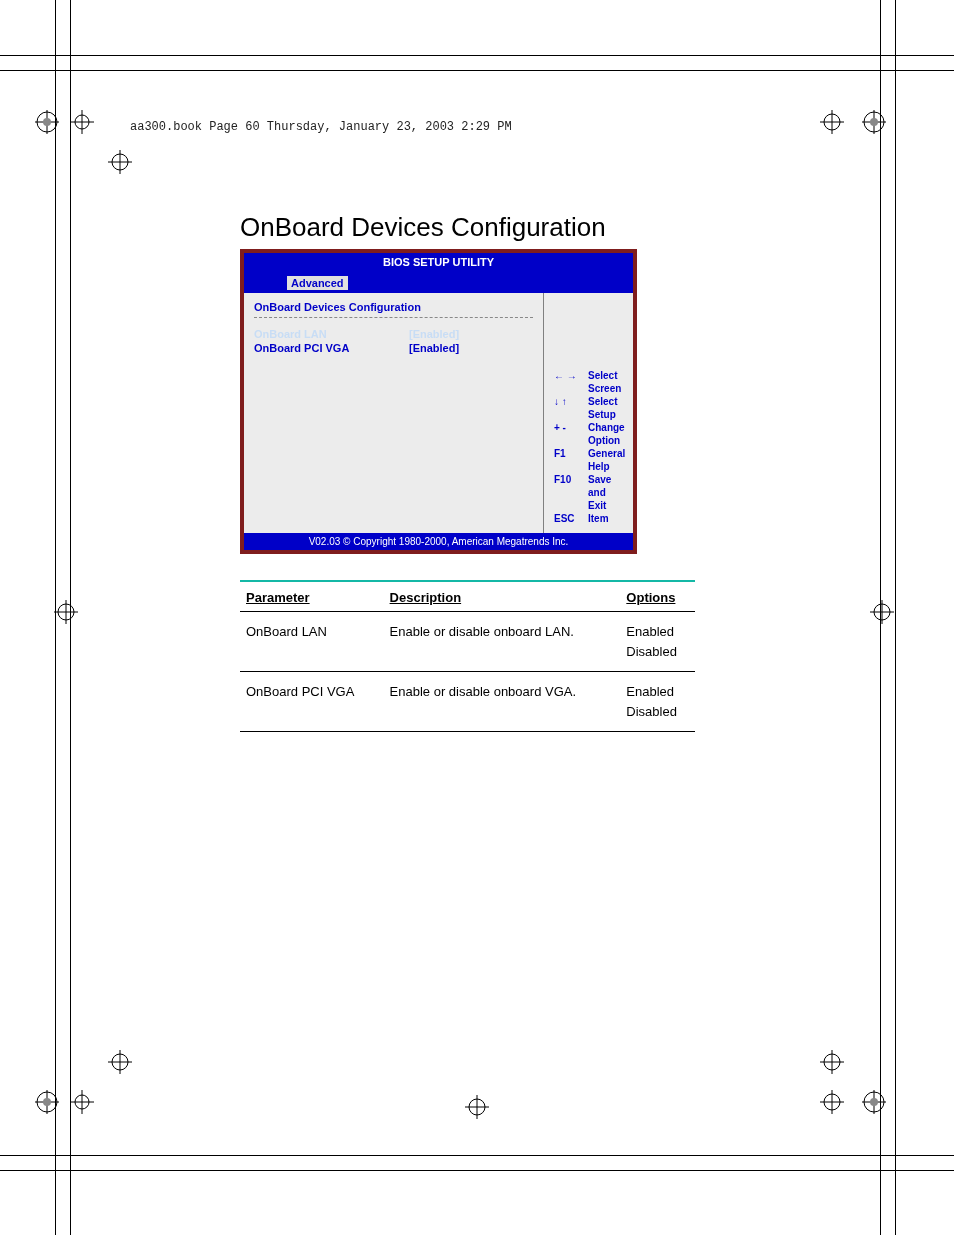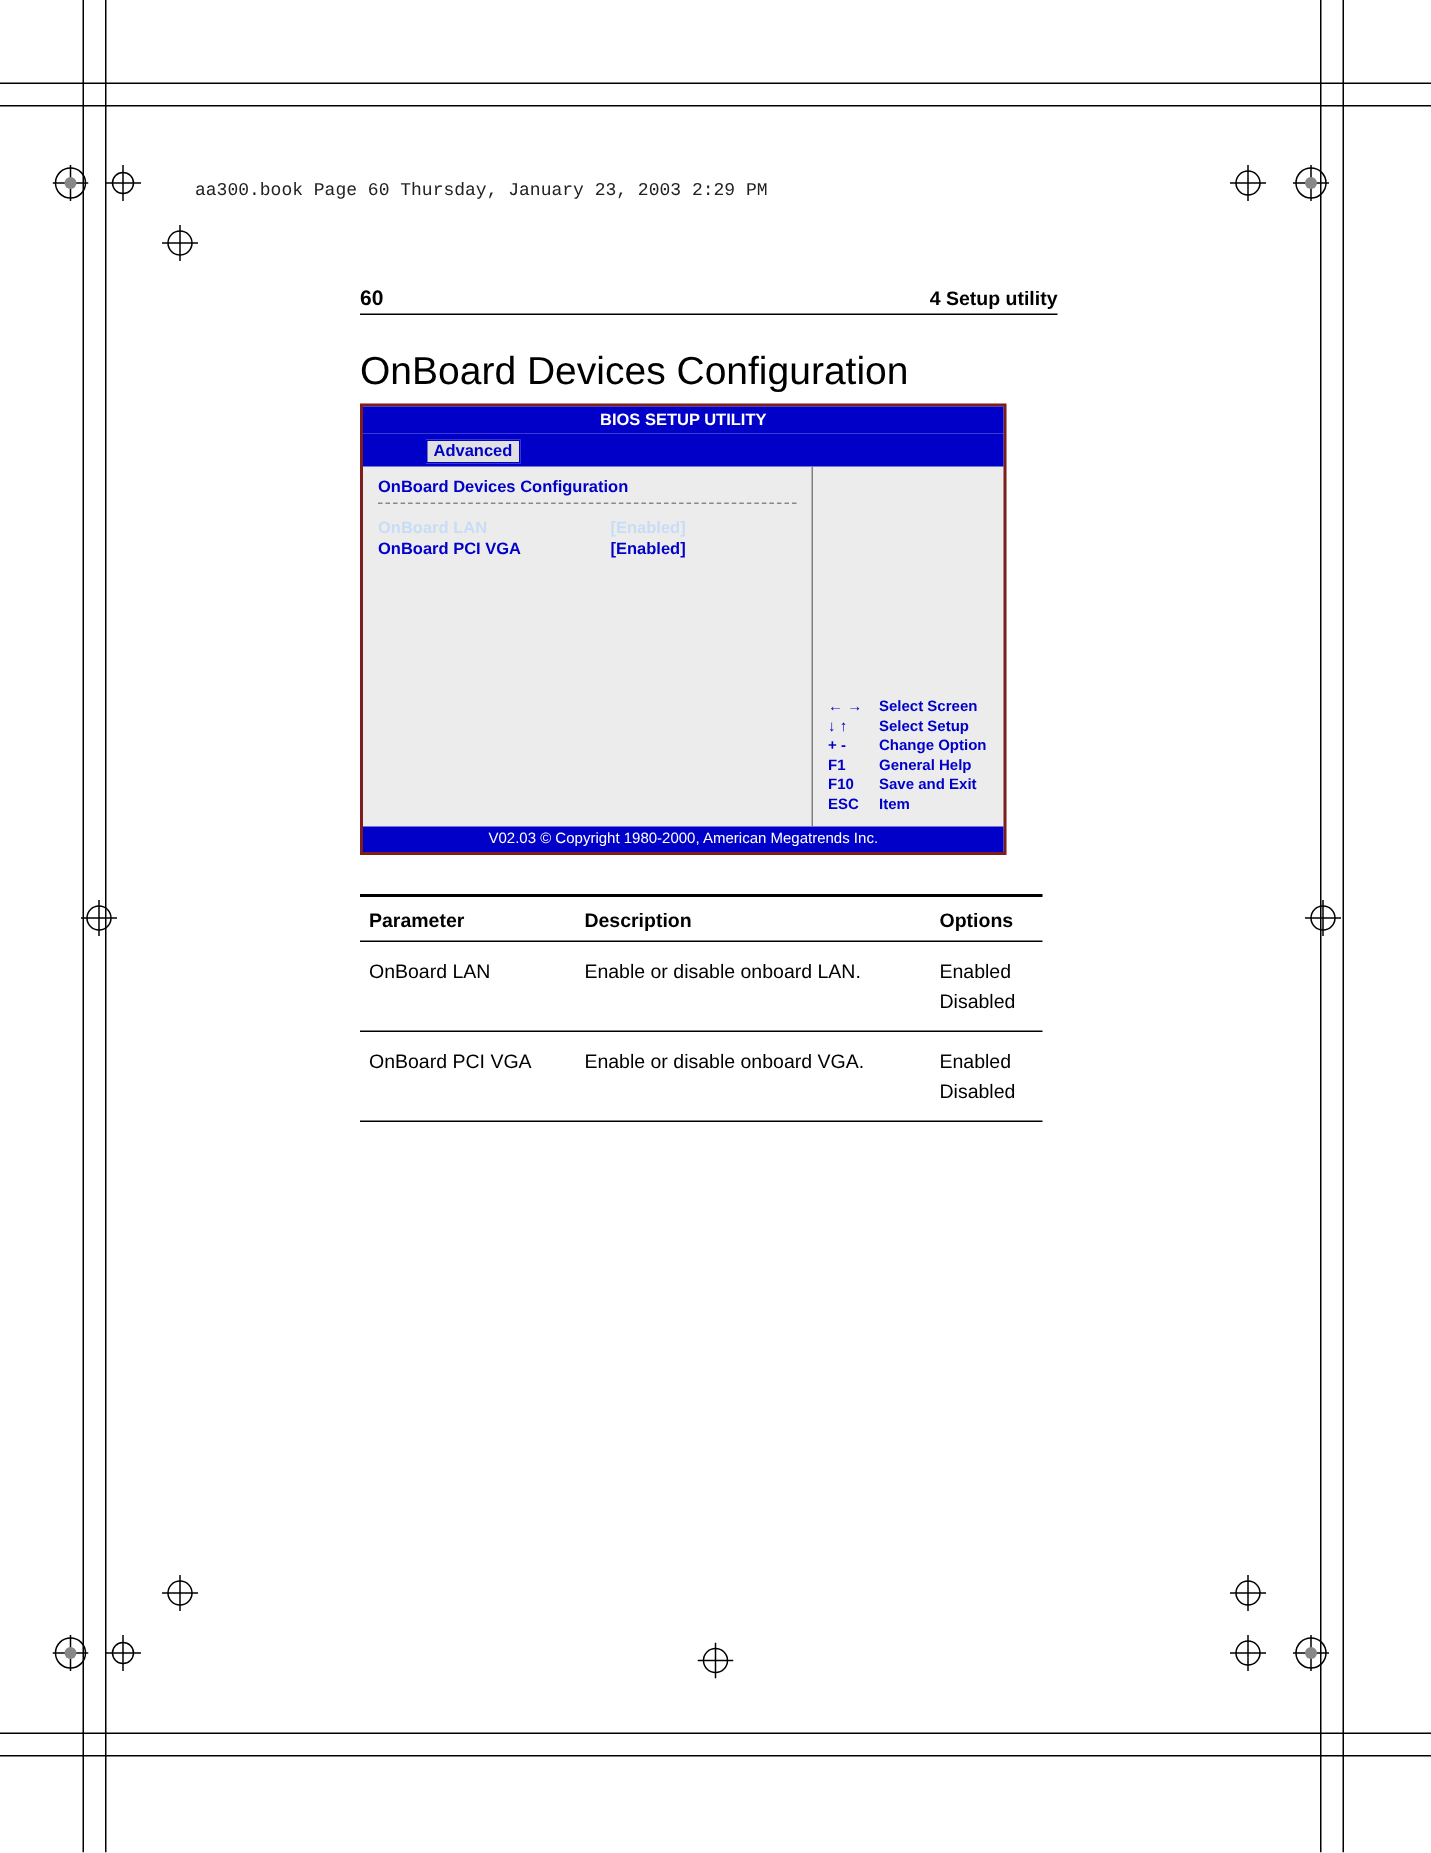--- a/index.html
+++ b/index.html
@@ -66,22 +66,22 @@
     font-family: "Segoe UI Light", Arial, sans-serif;
     font-weight: 300;
     font-size: 26px;
     margin-top: 22px;
     margin-bottom: 6px;
     color: #000;
   }
 
   
   .bios {
-    width: 431px;
-    border: 2px solid #7f1d1d;
+    width: 397px;
+    border: 4px solid #7f1d1d;
     background: #ececec;
     font-family: Arial, sans-serif;
   }
   .bios-titlebar {
     background: #0000c8;
     color: #fff;
     text-align: center;
     font-size: 11px;
     font-weight: bold;
     padding: 3px 0;
@@ -160,22 +160,23 @@
     margin-top: 26px;
     width: 455px;
     border-collapse: collapse;
     font-size: 13px;
   }
   table.ptable th {
     text-align: left;
     font-weight: bold;
     color: #000;
     padding: 8px 6px 6px 6px;
-    border-top: 2px solid #000000;
+    border-top: 2px solid #14b8a6;
     border-bottom: 1px solid #000;
+    text-decoration: underline;
   }
   table.ptable td {
     padding: 10px 6px;
     vertical-align: top;
     border-bottom: 1px solid #000;
     line-height: 1.5;
   }
   table.ptable td.opt { white-space: pre-line; }
 </style>
 </head>
@@ -290,24 +291,20 @@
   <svg viewBox="0 0 24 24">
         <circle cx="12" cy="12" r="8" fill="none" stroke="#000"></circle>
         <line x1="12" y1="0" x2="12" y2="24" stroke="#000"></line>
         <line x1="0" y1="12" x2="24" y2="12" stroke="#000"></line>
       </svg>
 </div>
 
 <div class="fileinfo">aa300.book  Page 60  Thursday, January 23, 2003  2:29 PM</div>
 
 <div class="content">
-  <div class="hdr-row">
-    <span class="pgnum">60</span>
-    <span class="chapname">4 Setup utility</span>
-  </div>
 
   <div class="title">OnBoard Devices Configuration</div>
 
   <div class="bios">
     <div class="bios-titlebar">BIOS SETUP UTILITY</div>
     <div class="bios-menubar">
       <span class="bios-tab">Advanced</span>
     </div>
     <div class="bios-body">
       <div class="bios-left">

